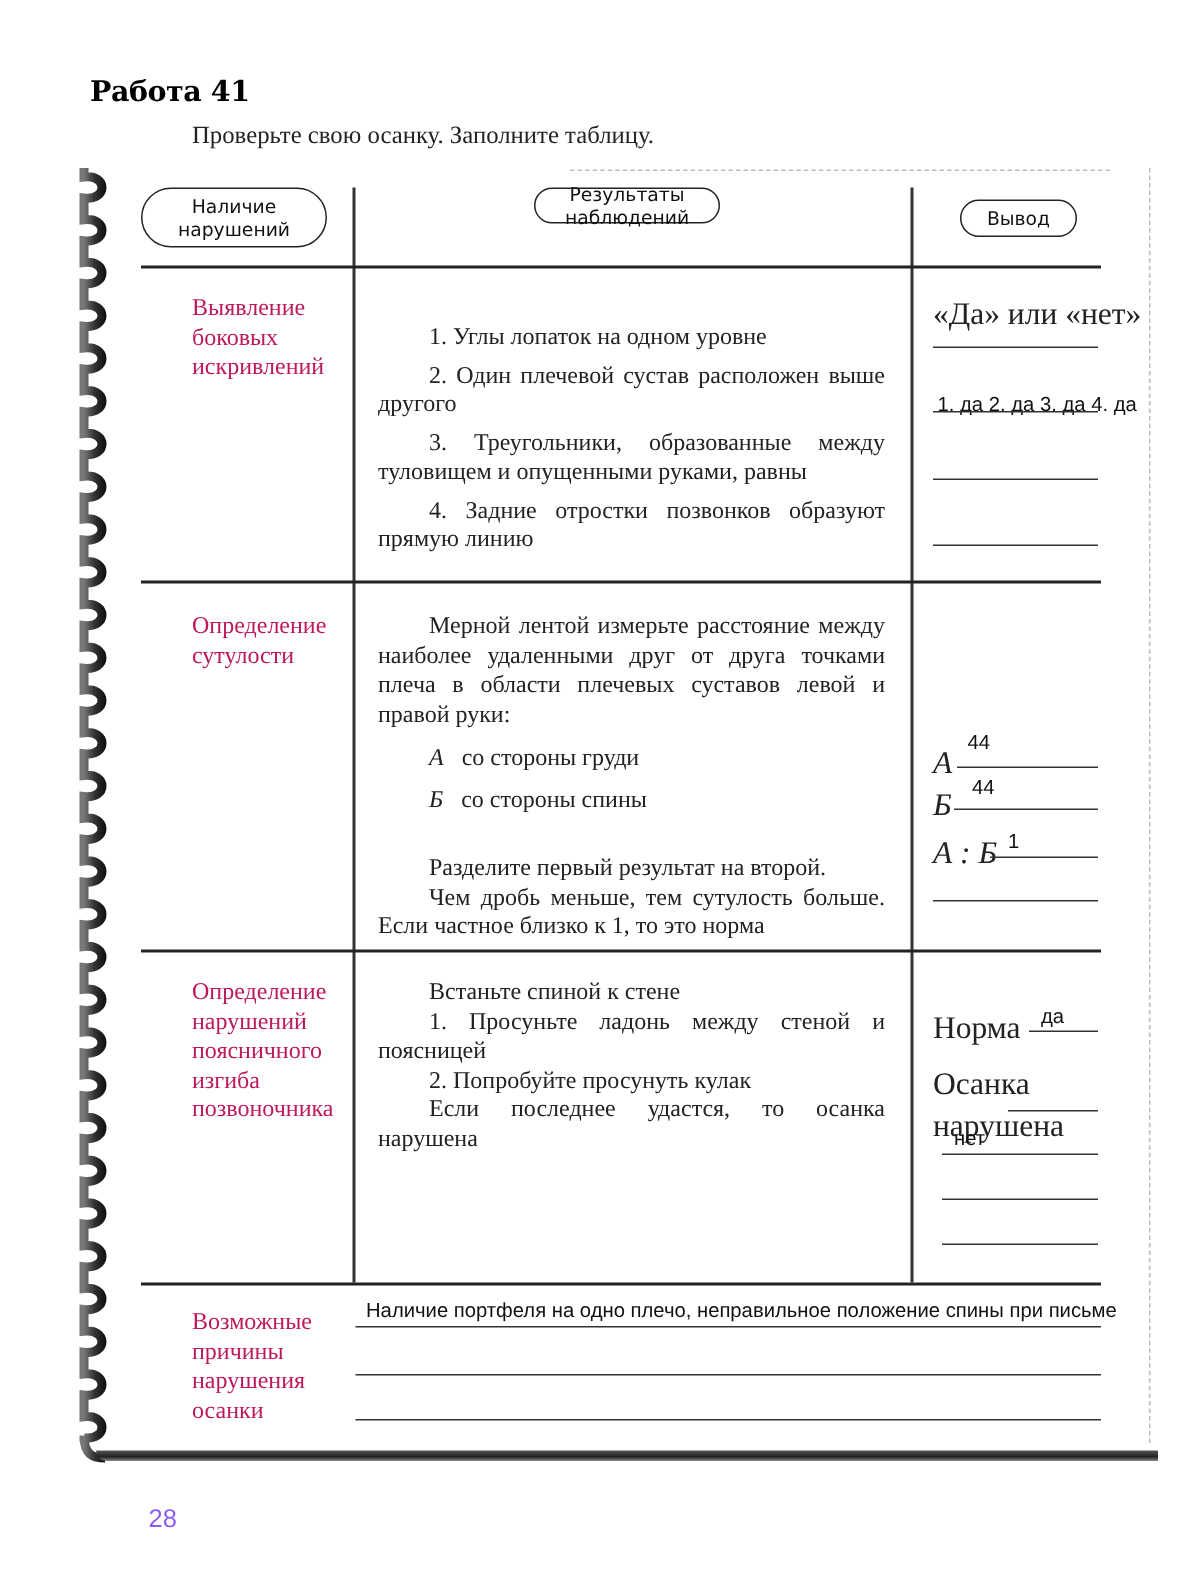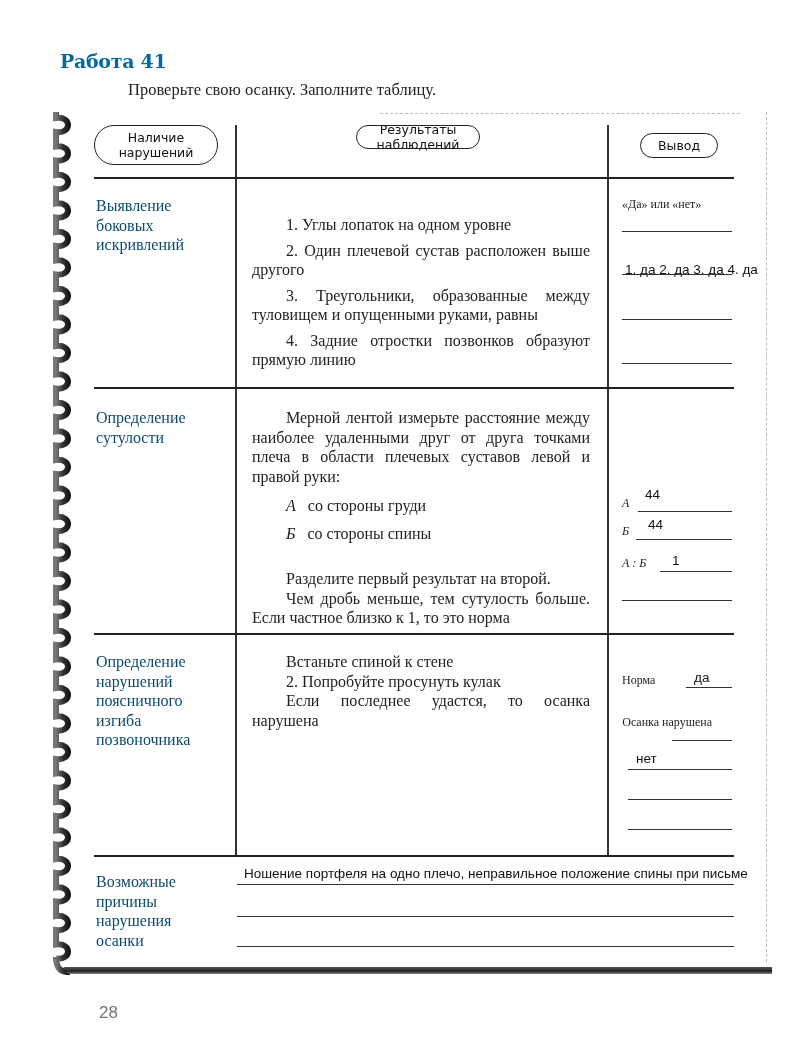--- a/index.html
+++ b/index.html
@@ -1,34 +1,34 @@
 <!DOCTYPE html>
 <html><head>
 <meta charset="utf-8">
 <style>
   html, body { margin: 0; padding: 0; background: #ffffff; }
   body { width: 799px; height: 1060px; position: relative; overflow: hidden;
          font-family: "DejaVu Serif", "Liberation Serif", serif; color: #1a1a1a; }
   .abs { position: absolute; }
-  .title { left: 60px; top: 50px; font-family: "DejaVu Serif", serif; font-weight: bold; font-size: 19px; color: #0369a1; letter-spacing: -0.3px; }
+  .title { left: 60px; top: 50px; font-family: "DejaVu Serif", serif; font-weight: bold; font-size: 19px; color: #000000; letter-spacing: -0.3px; }
   .instruction { left: 128px; top: 80px; font-family: "Liberation Serif", serif; font-size: 16.5px; color: #222; }
   .rule { background: #222; }
   .vrule { background: #333; }
   .pill { border: 1.5px solid #222; border-radius: 22px; text-align: center;
           font-family: "DejaVu Sans", sans-serif; font-size: 12.5px; line-height: 15px; color: #111;
           display: flex; align-items: center; justify-content: center; box-sizing: border-box; }
-  .rowlabel { font-family: "Liberation Serif", serif; font-size: 16px; line-height: 19.5px; color: #0c4a6e; }
+  .rowlabel { font-family: "Liberation Serif", serif; font-size: 16px; line-height: 19.5px; color: #be185d; margin-left: 32px; }
   .body-text { font-family: "Liberation Serif", serif; font-size: 16px; line-height: 19.5px; color: #222; text-align: justify; }
   .body-text p { margin: 0; text-indent: 34px; }
   .body-text p.sp { margin-top: 6px; }
   .hand { font-family: "Liberation Sans", sans-serif; font-size: 13.5px; color: #111; }
   .answer-line { height: 1px; background: #333; }
-  .concl { font-family: "Liberation Serif", serif; font-size: 12px; color: #222; text-align: right; }
+  .concl { font-family: "Liberation Serif", serif; font-size: 21px; color: #222; }
   .ital { font-style: italic; }
-  .pagenum { left: 99px; top: 1003px; font-family: "Liberation Sans", sans-serif; font-size: 17px; color: #737373; }
+  .pagenum { left: 99px; top: 1003px; font-family: "Liberation Sans", sans-serif; font-size: 17px; color: #8b5cf6; }
   .spiral { left: 48px; top: 112px; }
 </style>
 </head>
 <body>
 
 <svg class="abs spiral" width="30" height="870" viewBox="0 0 30 870">
   <defs>
     <linearGradient id="g" x1="0" x2="1">
       <stop offset="0" stop-color="#777"></stop>
       <stop offset="0.5" stop-color="#333"></stop>
@@ -103,36 +103,37 @@
 
 <div class="abs concl ital" style="left:622px;top:556px;">А : Б</div>
 <div class="abs hand" style="left:672px;top:553px;">1</div>
 <div class="abs answer-line" style="left:660px;top:571px;width:72px;"></div>
 
 <div class="abs answer-line" style="left:622px;top:600px;width:110px;"></div>
 
 <div class="abs rowlabel" style="left:96px;top:652px;width:112px;">Определение нарушений поясничного изгиба позвоночника</div>
 <div class="abs body-text" style="left:252px;top:652px;width:338px;">
   <p>Встаньте спиной к стене</p>
+  <p>1. Просуньте ладонь между стеной и поясницей</p>
   <p>2. Попробуйте просунуть кулак</p>
   <p>Если последнее удастся, то осанка нарушена</p>
 </div>
 
 <div class="abs concl" style="left:622px;top:673px;">Норма</div>
 <div class="abs hand" style="left:694px;top:670px;">да</div>
 <div class="abs answer-line" style="left:686px;top:687px;width:46px;"></div>
 
 <div class="abs concl" style="left:622px;top:708px;width:90px;line-height:28px;">Осанка нарушена</div>
 <div class="abs answer-line" style="left:672px;top:740px;width:60px;"></div>
 <div class="abs hand" style="left:636px;top:751px;">нет</div>
 <div class="abs answer-line" style="left:628px;top:769px;width:104px;"></div>
 <div class="abs answer-line" style="left:628px;top:799px;width:104px;"></div>
 <div class="abs answer-line" style="left:628px;top:829px;width:104px;"></div>
 
 <div class="abs rowlabel" style="left:96px;top:872px;width:110px;">Возможные причины нарушения осанки</div>
-<div class="abs hand" style="left:244px;top:864px;width:520px;line-height:20px;font-size:13.5px;">Ношение портфеля на одно плечо, неправильное положение спины при письме</div>
+<div class="abs hand" style="left:244px;top:864px;width:520px;line-height:20px;font-size:13.5px;">Наличие портфеля на одно плечо, неправильное положение спины при письме</div>
 <div class="abs answer-line" style="left:237px;top:884px;width:497px;"></div>
 <div class="abs answer-line" style="left:237px;top:916px;width:497px;"></div>
 <div class="abs answer-line" style="left:237px;top:946px;width:497px;"></div>
 
 <div class="abs" style="left:64px;top:967px;width:708px;height:7px;background:linear-gradient(#555,#222 60%,#888);border-radius:0 0 0 8px;"></div>
 
 <div class="abs pagenum">28</div>
 
 </body></html>

